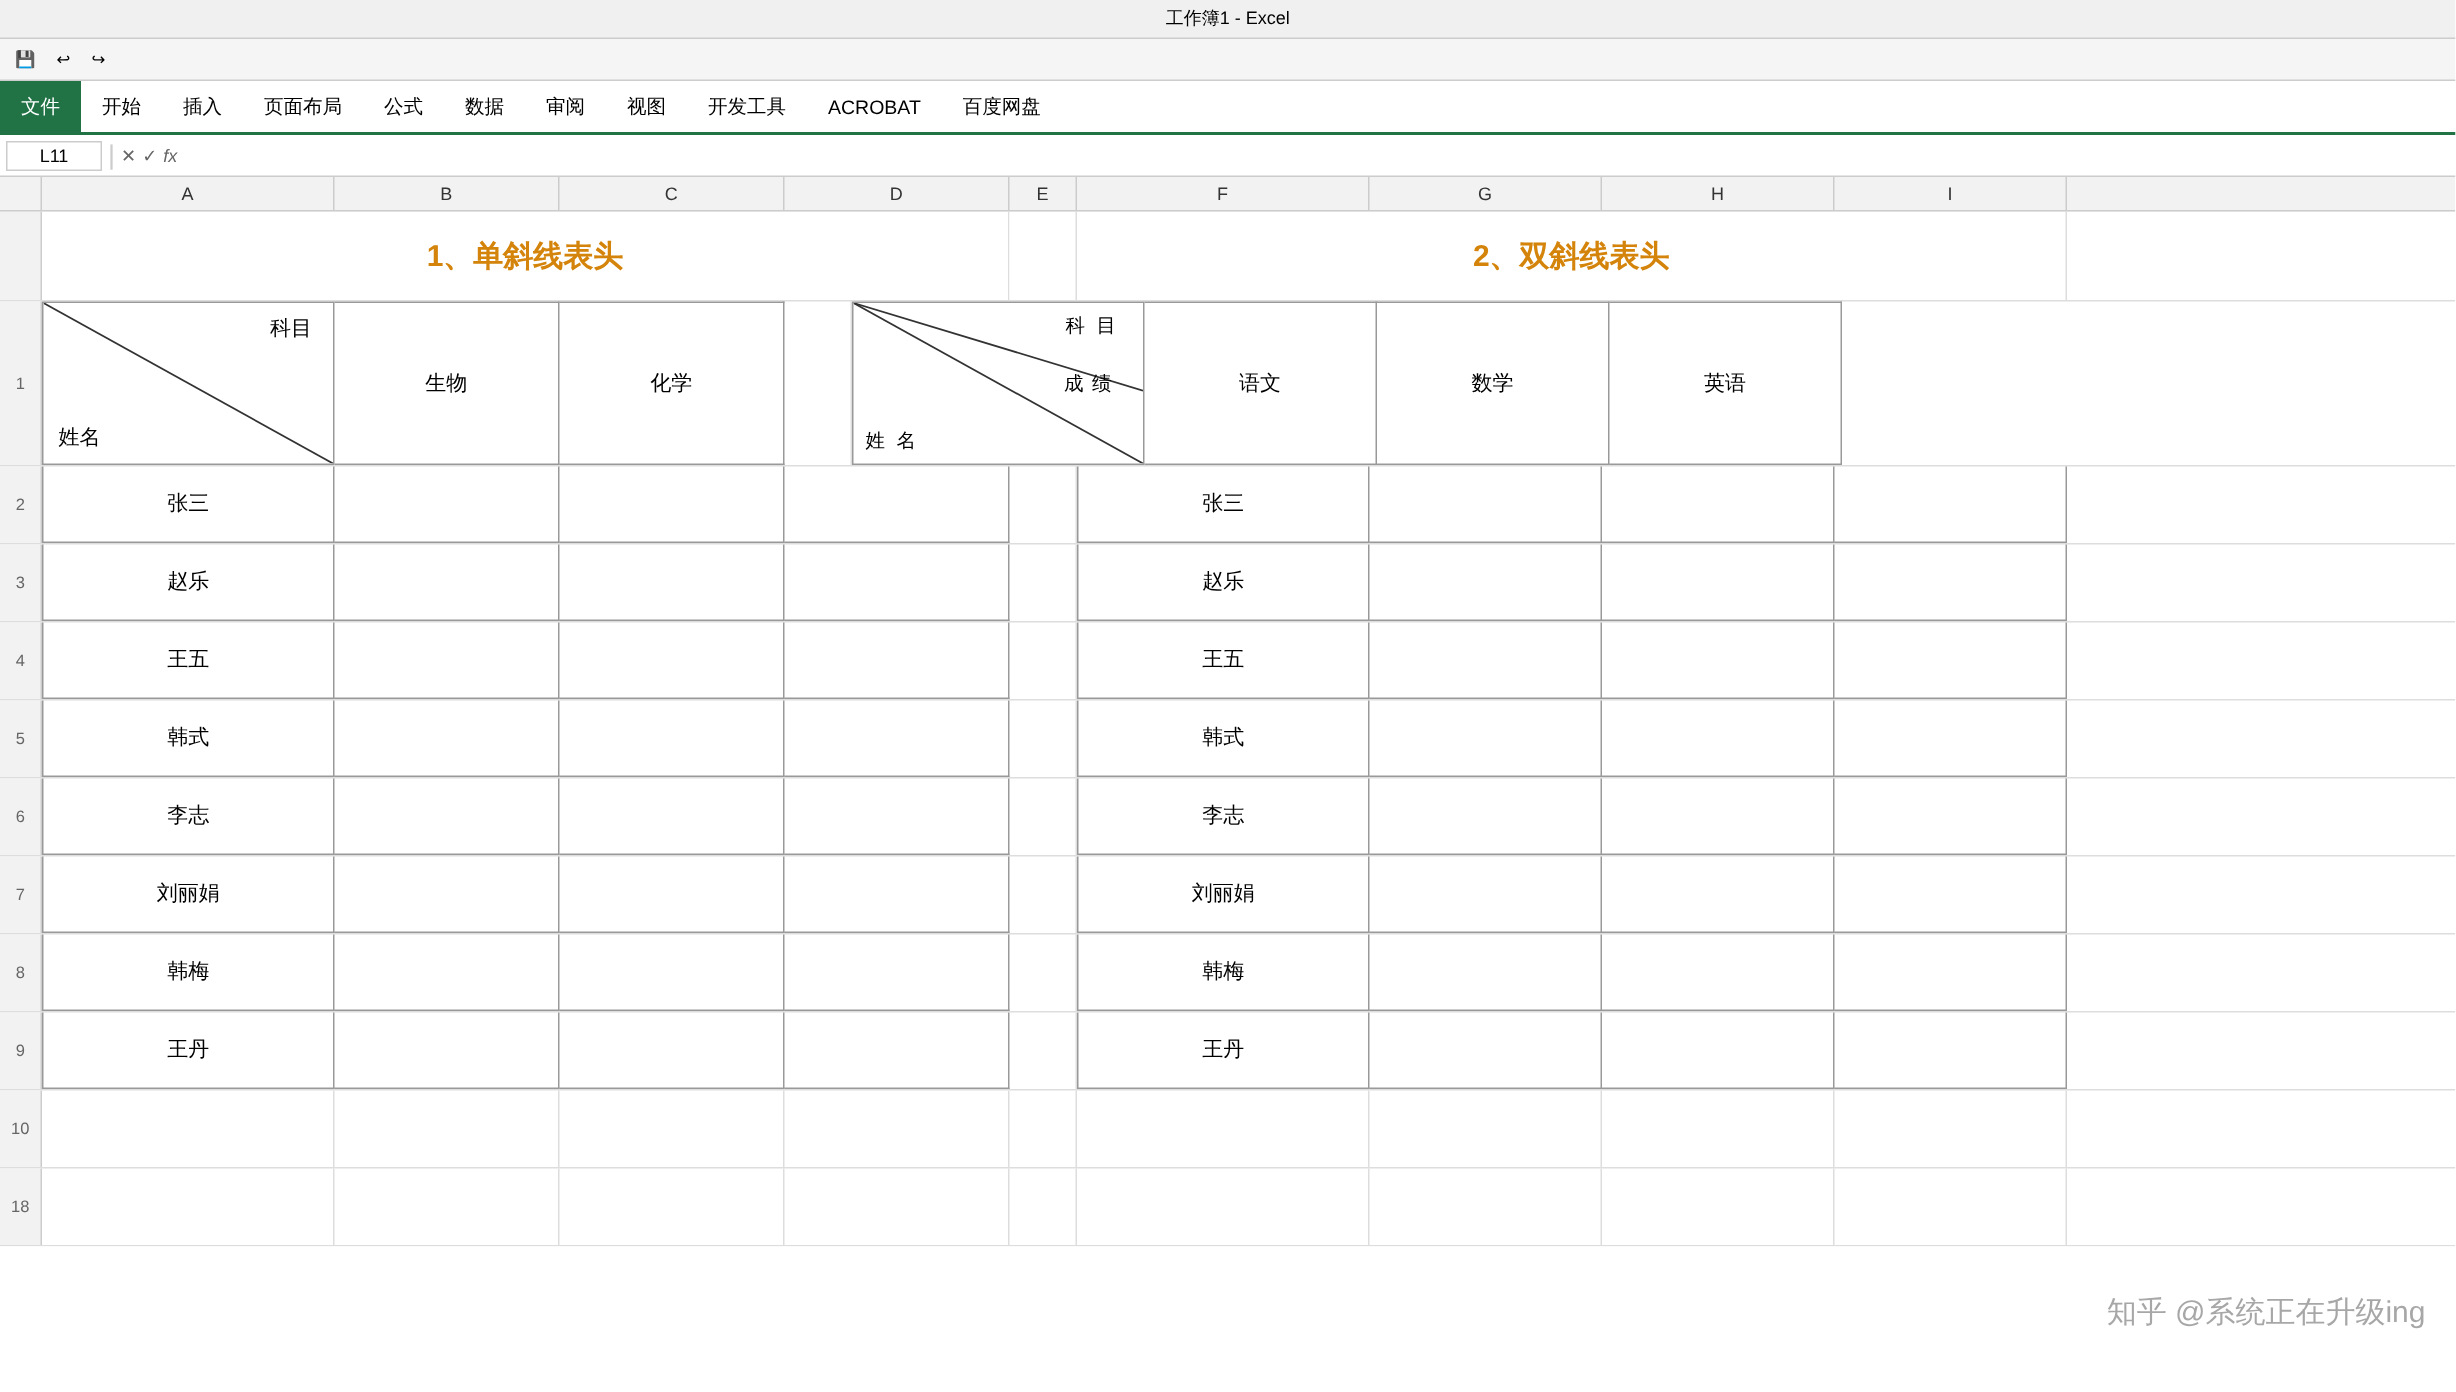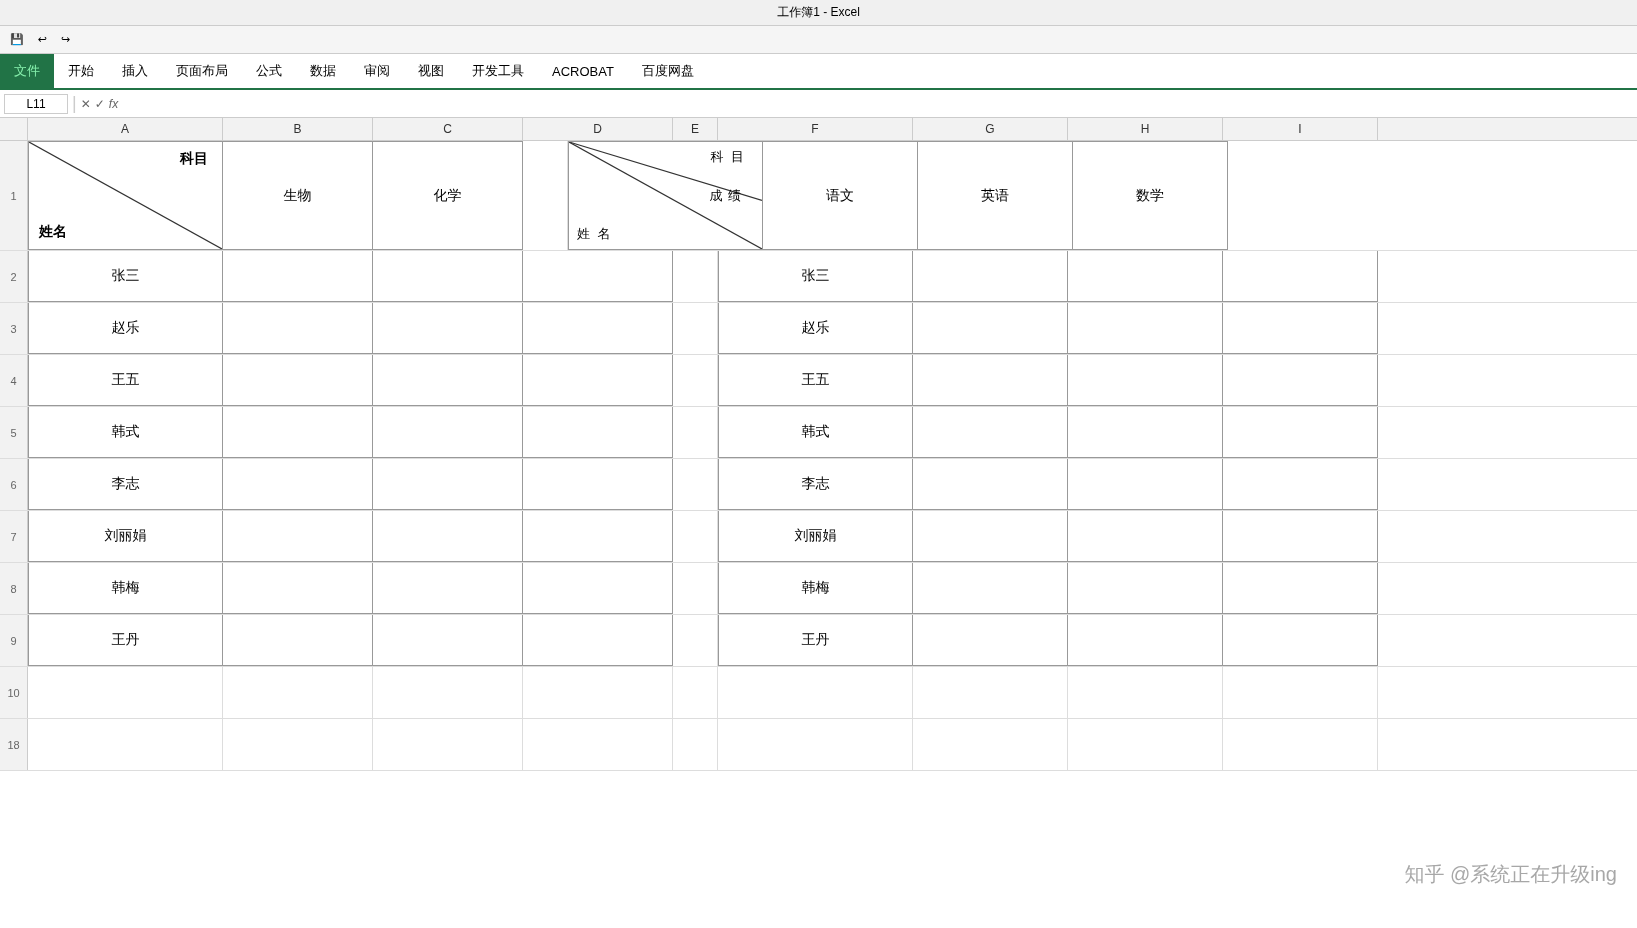--- a/index.html
+++ b/index.html
@@ -49,21 +49,21 @@
       padding: 0 14px;
       display: flex;
       align-items: center;
       font-size: 13px;
       cursor: pointer;
       border: none;
       background: none;
     }
     .ribbon-tab.active {
       background: #217346;
-      color: #86efac;
+      color: #ffffff;
     }
 
     
     .formula-bar {
       display: flex;
       align-items: center;
       height: 28px;
       border-bottom: 1px solid #ccc;
       background: #fff;
       padding: 0 4px;
@@ -290,25 +290,37 @@
     <div class="col-header c-B">B</div>
     <div class="col-header c-C">C</div>
     <div class="col-header c-D">D</div>
     <div class="col-header c-E">E</div>
     <div class="col-header c-F">F</div>
     <div class="col-header c-G">G</div>
     <div class="col-header c-H">H</div>
     <div class="col-header c-I">I</div>
   </div>
 
+  <div class="sheet-row row-height-title">
+    <div class="row-num c-row-num"></div>
+
+    <div class="cell c-A c-B c-C c-D" style="width:645px;min-width:645px;border-right:1px solid #ddd;">
+      <span class="section-title">1、单斜线表头</span>
+    </div>
+    <div class="cell c-E" style="border-right:1px solid #ddd;background:#fff;"></div>
+
+    <div class="cell c-F c-G c-H c-I" style="width:660px;min-width:660px;">
+      <span class="section-title">2、双斜线表头</span>
+    </div>
+  </div>
 
   <div class="sheet-row row-height-header">
     <div class="row-num c-row-num">1</div>
 
-    <div class="cell c-A diagonal-cell-single" style="border:1px solid #999;border-right:1px solid #999;position:relative;font-weight:bold;">
+    <div class="cell c-A diagonal-cell-single" style="border:1px solid #999;border-right:1px solid #999;position:relative;">
       <svg viewBox="0 0 195 110" preserveAspectRatio="none" style="position:absolute;top:0;left:0;width:100%;height:100%;">
         <line x1="0" y1="0" x2="195" y2="110" stroke="#333" stroke-width="1.2"></line>
       </svg>
       <span class="diag-label-top-right">科目</span>
       <span class="diag-label-bottom-left">姓名</span>
     </div>
     <div class="cell c-B" style="border:1px solid #999;border-left:none;">
       <span>生物</span>
     </div>
     <div class="cell c-D" style="border:1px solid #999;border-left:none;">
@@ -321,25 +333,25 @@
         <line x1="0" y1="0" x2="195" y2="110" stroke="#333" stroke-width="1.2"></line>
         <line x1="0" y1="0" x2="195" y2="60" stroke="#333" stroke-width="1.2"></line>
       </svg>
       <span class="diag-label-top">科  目</span>
       <span class="diag-label-mid">成 绩</span>
       <span class="diag-label-bottom">姓 名</span>
     </div>
     <div class="cell c-G" style="border:1px solid #999;border-left:none;">
       <span>语文</span>
     </div>
+    <div class="cell c-H" style="border:1px solid #999;border-left:none;">
+      <span>数学</span>
+    </div>
     <div class="cell c-I" style="border:1px solid #999;border-left:none;">
       <span>英语</span>
-    </div>
-    <div class="cell c-H" style="border:1px solid #999;border-left:none;">
-      <span>数学</span>
     </div>
   </div>
 
   <div class="sheet-row row-height-data">
     <div class="row-num c-row-num">2</div>
     <div class="cell c-A" style="border:1px solid #999;border-top:none;">
         <span>张三</span>
       </div>
     <div class="cell c-B" style="border:1px solid #999;border-left:none;border-top:none;"></div>
     <div class="cell c-C" style="border:1px solid #999;border-left:none;border-top:none;"></div>

